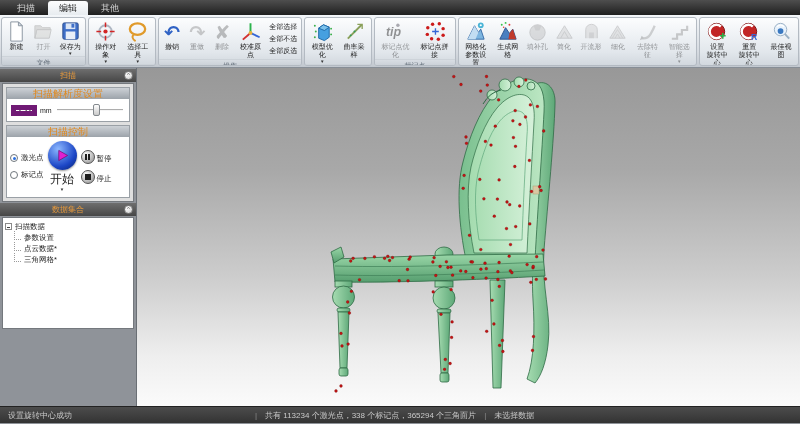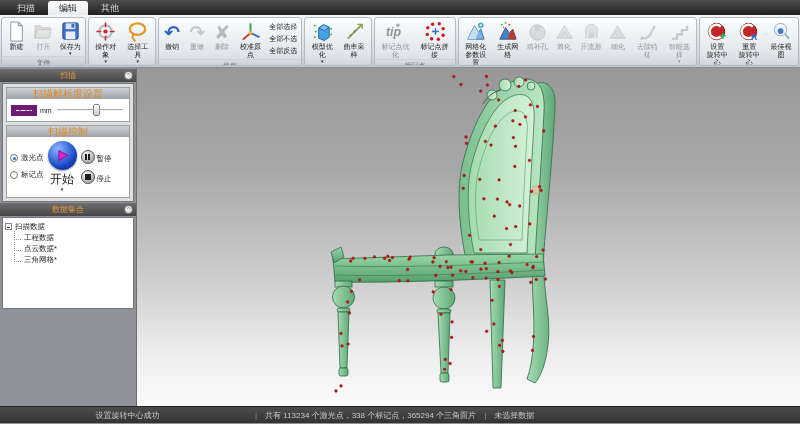--- a/index.html
+++ b/index.html
@@ -47,35 +47,35 @@
   .playwrap { display:flex; flex-direction:column; align-items:center; }
   .play { width:29px; height:29px; border-radius:50%; background:radial-gradient(circle at 35% 28%,#8cb8ff,#1c46c6 62%,#081f66); display:flex; align-items:center; justify-content:center; box-shadow:0 1px 2px rgba(0,0,0,.4); }
   .play-label { font-size:12px; color:#222; margin-top:1px; }
   .minicaret { font-size:4.5px; color:#333; line-height:4px; }
   .pscol { display:flex; flex-direction:column; gap:6px; }
   .psbtn { display:flex; align-items:flex-end; gap:2px; font-size:7.5px; color:#222; }
   .pscircle { width:14px; height:14px; border-radius:50%; background:radial-gradient(circle at 35% 28%,#fdfdfd,#a8a8a8 75%,#787878); border:1px solid #555; display:flex; align-items:center; justify-content:center; gap:1.5px; }
   .bar { width:2px; height:6px; background:#1d1d1d; }
   .sq { width:6px; height:6px; background:#1d1d1d; }
 
-  .tree { background:#fff; border:1px solid #74787d; margin:1px 2px 0; height:92px; padding:3px 2px; font-size:7.5px; color:#1d1d1d; overflow:hidden; }
+  .tree { background:#fff; border:1px solid #74787d; margin:1px 2px 0; height:112px; padding:3px 2px; font-size:7.5px; color:#1d1d1d; overflow:hidden; }
   .tnode { display:flex; align-items:center; gap:3px; line-height:11px; }
   .tchild { padding-left:9px; }
   .pm { width:7px; height:7px; flex:0 0 7px; border:1px solid #8a8a8a; background:#fff; position:relative; }
   .pm::after { content:""; position:absolute; left:1px; right:1px; top:2.5px; height:1px; background:#444; }
   .elbow { width:7px; height:9px; flex:0 0 7px; border-left:1px dotted #9a9a9a; border-bottom:1px dotted #9a9a9a; margin-top:-5px; }
   .sidefill { flex:1; }
 
   
   .viewport { flex:1; position:relative; background:linear-gradient(180deg,#989898 0%,#a8a8a8 30%,#cdcdcd 62%,#eeeeee 85%,#fbfbfb 100%); overflow:hidden; }
   .chair { position:absolute; left:190px; top:2px; }
 
   
   .statusbar { height:17px; background:linear-gradient(#4c4c4c,#333); color:#c9c9c9; font-size:8px; display:flex; align-items:center; border-top:1px solid #222; }
-  .sb-cell { padding:0 8px; white-space:nowrap;text-align:center; }
+  .sb-cell { padding:0 8px; white-space:nowrap; }
   .sb-left { flex:0 0 255px; }
   .sb-sep { color:#8a8a8a; }
 </style>
 </head>
 <body>
 
 <div class="tabbar">
     <div class="tab">扫描</div>
     <div class="tab active">编辑</div>
     <div class="tab">其他</div>
@@ -429,21 +429,21 @@
       <span>数据集合</span>
       <span class="collapse">^</span>
     </div>
     <div class="tree">
         <div class="tnode">
           <span class="pm"></span>
           <span>扫描数据</span>
         </div>
         <div class="tnode tchild">
           <span class="elbow"></span>
-          <span>工程数据</span>
+          <span>参数设置</span>
         </div>
         <div class="tnode tchild">
           <span class="elbow"></span>
           <span>点云数据*</span>
         </div>
         <div class="tnode tchild">
           <span class="elbow"></span>
           <span>三角网格*</span>
         </div>
       </div>

